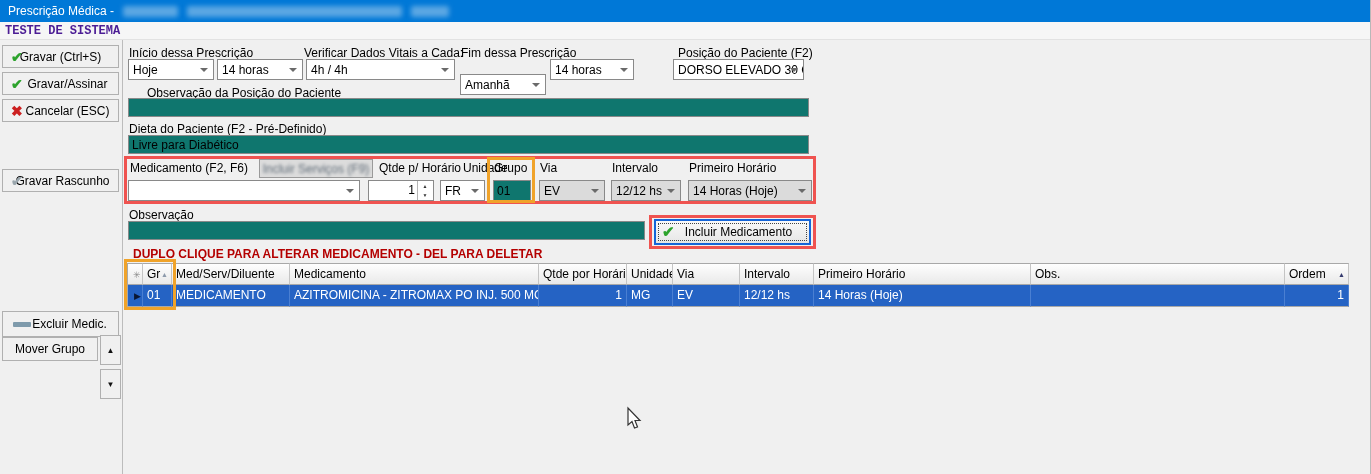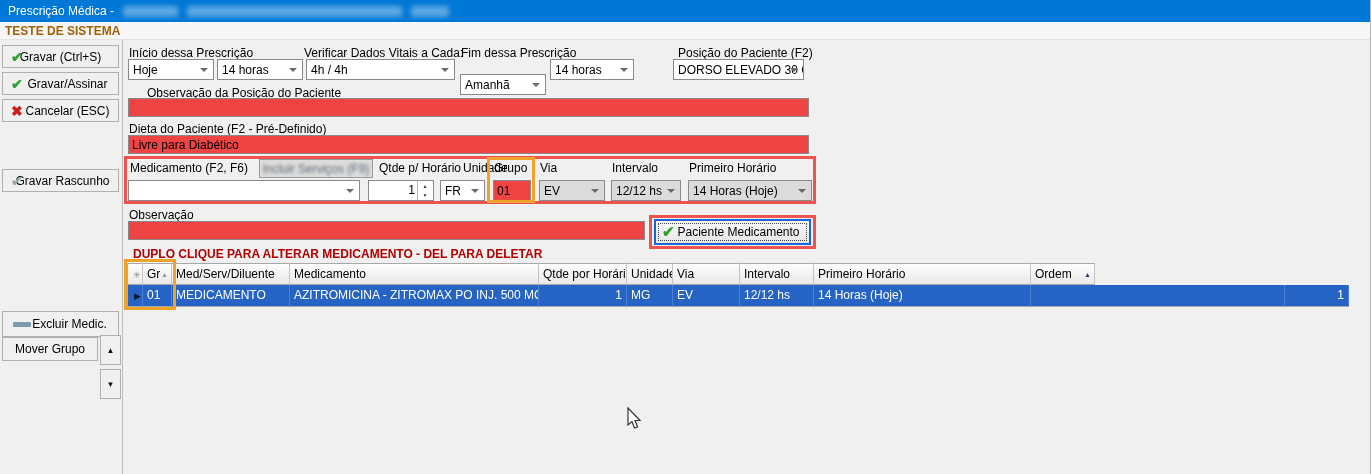--- a/index.html
+++ b/index.html
@@ -9,41 +9,41 @@
     font-family:"Liberation Sans", sans-serif; font-size:12px; color:#000;
     border-right:1px solid #b8b8b8;
   }
   
   .titlebar { position:absolute; left:0; top:0; width:1371px; height:22px;
     background:#0078D7; color:#fff; display:flex; align-items:center; padding-left:8px; }
   .redact { height:11px; background:#5ba7e3; border-radius:2px; filter:blur(2.5px); margin-left:9px; }
   
   .patientbar { position:absolute; left:0; top:22px; width:1371px; height:18px;
     background:#f6f6f6; border-bottom:1px solid #e2e2e2; display:flex; align-items:center; padding-left:5px; }
-  .pname { color:#a16207; font-weight:bold; }
+  .pname { color:#4c1d95; font-weight:bold;font-family:Liberation Mono, monospace; }
   .pdetails { color:#000; margin-left:4px; }
   
   .sbtn { position:absolute; background:#f0f0f0; border:1px solid #b0b0b0;
     display:flex; align-items:center; justify-content:center; cursor:default; }
   .sbtn .ic { position:absolute; left:8px; font-size:14px; line-height:1; }
   .ic-green { color:#2ca32c; font-weight:bold; }
   .ic-red   { color:#cc2020; font-weight:bold; }
   .ic-gray  { color:#9aa6ad; font-weight:bold; }
   .dash-ic { position:absolute; left:10px; width:18px; height:5px; background:#7e9aab; border-radius:1px; }
   .arrbtn { position:absolute; left:100px; width:21px; height:30px; background:#f0f0f0;
     border:1px solid #b0b0b0; display:flex; align-items:center; justify-content:center; font-size:8px; color:#111; }
   .vdivider { position:absolute; left:122px; top:40px; width:1px; height:434px; background:#bcbcbc; }
   
   .label { position:absolute; white-space:nowrap; }
   .combo { position:absolute; height:21px; background:#fff; border:1px solid #898989;
     display:flex; align-items:center; padding:0 16px 0 4px; white-space:nowrap; overflow:hidden; }
   .combo .arr { position:absolute; right:5px; top:8px; width:0; height:0;
     border-left:4px solid transparent; border-right:4px solid transparent; border-top:4px solid #6a6a6a; }
   .combo.disabled { background:#dbdbdb; }
-  .tinput { position:absolute; height:19px; border:1px solid #898989; background:#ef4444;
+  .tinput { position:absolute; height:19px; border:1px solid #898989; background:#0f766e;
     font:12px "Liberation Sans", sans-serif; padding:0 3px; }
   .smallbtn { position:absolute; background:#dcdcdc; border:1px solid #9a9a9a;
     display:flex; align-items:center; justify-content:center; }
   .blurtxt { filter:blur(1.7px); color:#5f6b77; white-space:nowrap; }
   .spinner { position:absolute; height:21px; background:#fff; border:1px solid #898989; }
   .spinner .val { position:absolute; left:0; top:2px; right:18px; text-align:right; }
   .spinner .spin { position:absolute; right:1px; top:0; width:15px; height:19px;
     border-left:1px solid #b5b5b5; display:flex; flex-direction:column; }
   .spinner .spin span { flex:1; font-size:5px; color:#333; display:flex; align-items:center; justify-content:center; }
   
@@ -196,39 +196,40 @@
 <div class="combo disabled" style="left:688px;top:180px;width:124px">
   <span>14 Horas (Hoje)</span>
   <span class="arr"></span>
 </div>
 
 <div class="label" style="left:129px;top:208px">Observação</div>
 <input class="tinput" style="left: 128px; top: 221px; width: 517px;" value="">
 <div class="bluebtn">
   <span class="focus"></span>
   <span class="ic ic-green">✔</span>
-  <span style="margin-left:12px">Paciente Medicamento</span>
+  <span style="margin-left:12px">Incluir Medicamento</span>
 </div>
 
 <div class="hint">DUPLO CLIQUE PARA ALTERAR MEDICAMENTO - DEL PARA DELETAR</div>
 
 <div class="grid">
   <div class="ghead">
     <div class="hcell w0"><span class="astk">✳</span></div>
     <div class="hcell w1">
       <span>Gr</span>
       <span class="sort sort-gr">▲</span>
     </div>
     <div class="hcell w2"><span>Med/Serv/Diluente</span></div>
     <div class="hcell w3"><span>Medicamento</span></div>
     <div class="hcell w4"><span>Qtde por Horário</span></div>
     <div class="hcell w5"><span>Unidade</span></div>
     <div class="hcell w6"><span>Via</span></div>
     <div class="hcell w7"><span>Intervalo</span></div>
     <div class="hcell w8"><span>Primeiro Horário</span></div>
+    <div class="hcell w9"><span>Obs.</span></div>
     <div class="hcell w10">
       <span>Ordem</span>
       <span class="sort sort-ordem">▲</span>
     </div>
   </div>
   <div class="grow">
     <div class="rcell w0"><span class="rowind">▶</span></div>
     <div class="rcell w1">01</div>
     <div class="rcell w2">MEDICAMENTO</div>
     <div class="rcell w3">AZITROMICINA - ZITROMAX PO INJ. 500 MG</div>

